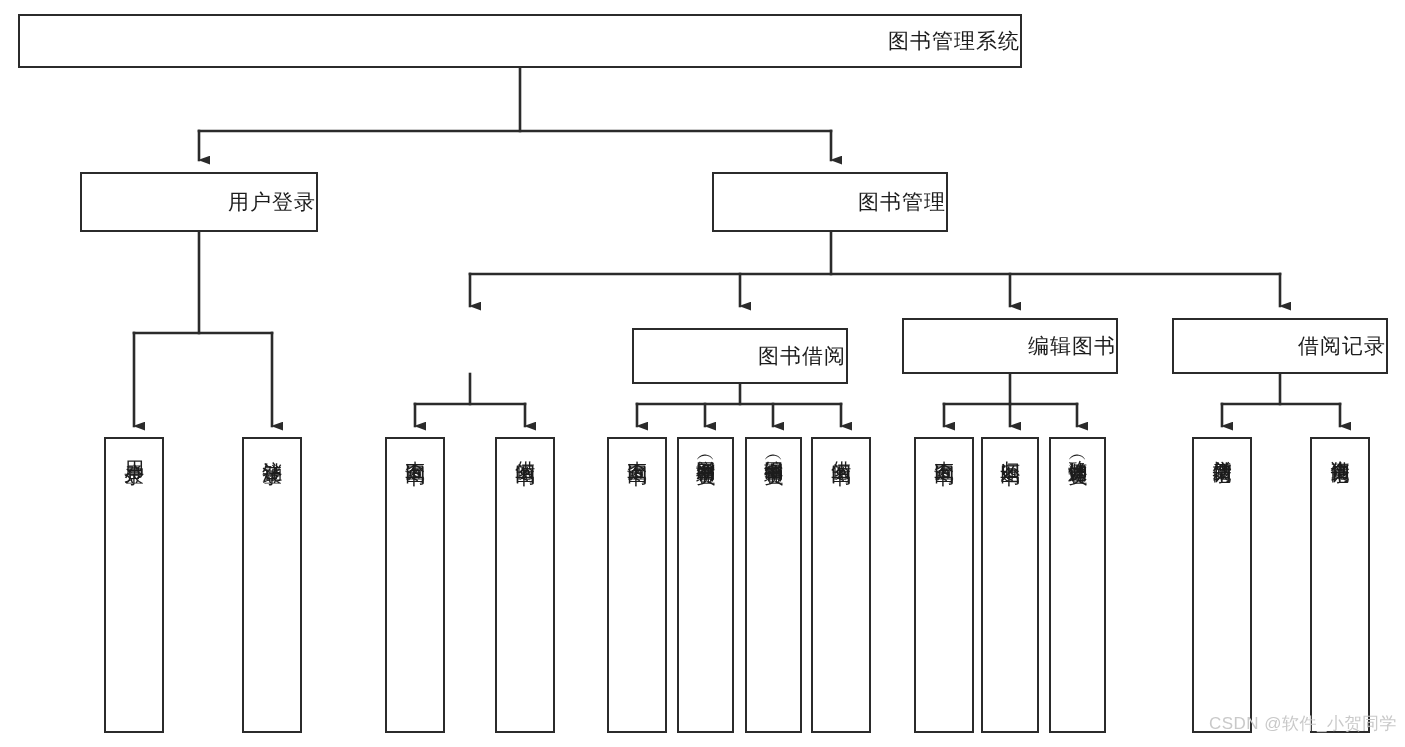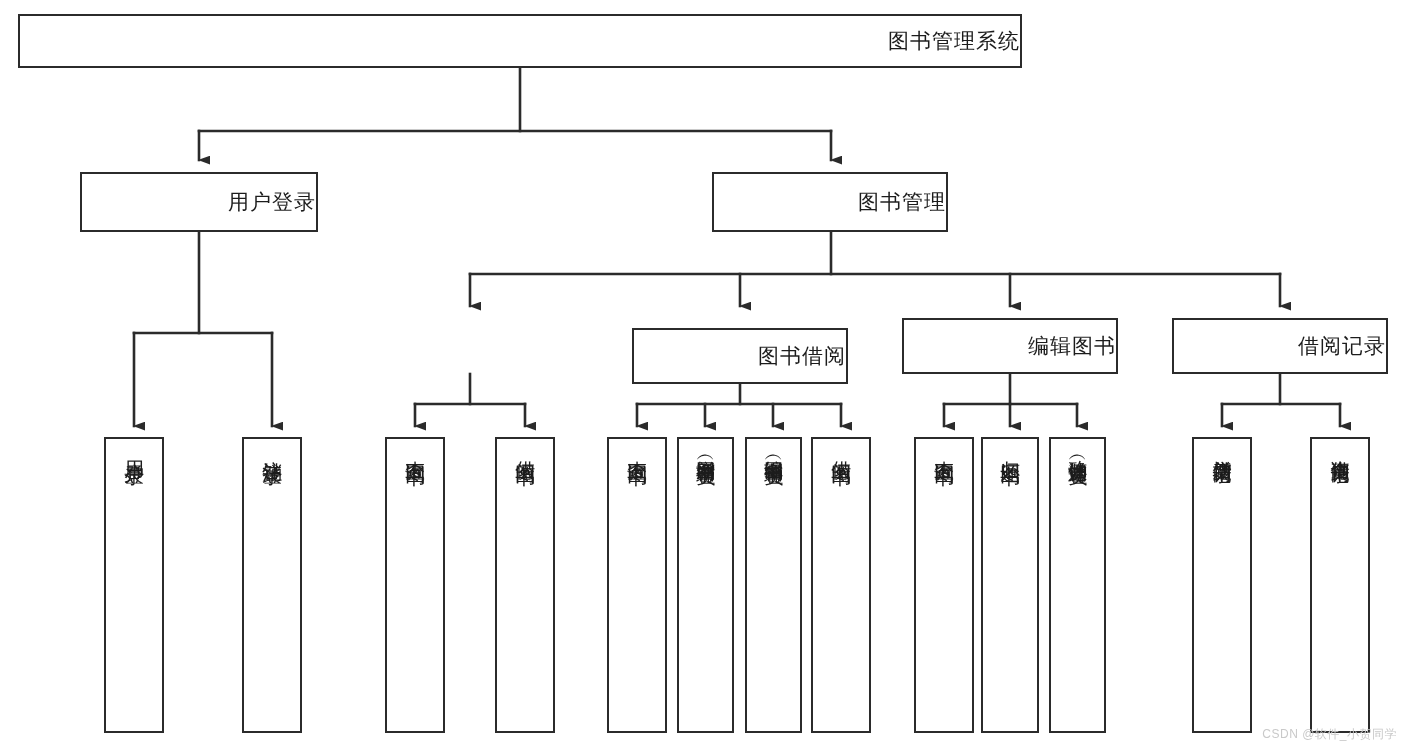--- a/index.html
+++ b/index.html
@@ -57,22 +57,22 @@
     letter-spacing: 2px;
     white-space: nowrap;
   }
   .node.vert.tall-text .node-label {
     font-size: 19px;
     letter-spacing: 1px;
   }
   .watermark {
     position: absolute;
     right: 8px;
-    bottom: 4px;
-    font-size: 12px;
+    bottom: 12px;
+    font-size: 17px;
     color: #c9c9c9;
     white-space: nowrap;
     letter-spacing: 0.5px;
   }
 </style>
 </head>
 <body>
 
 <div id="diagram-root">
 

